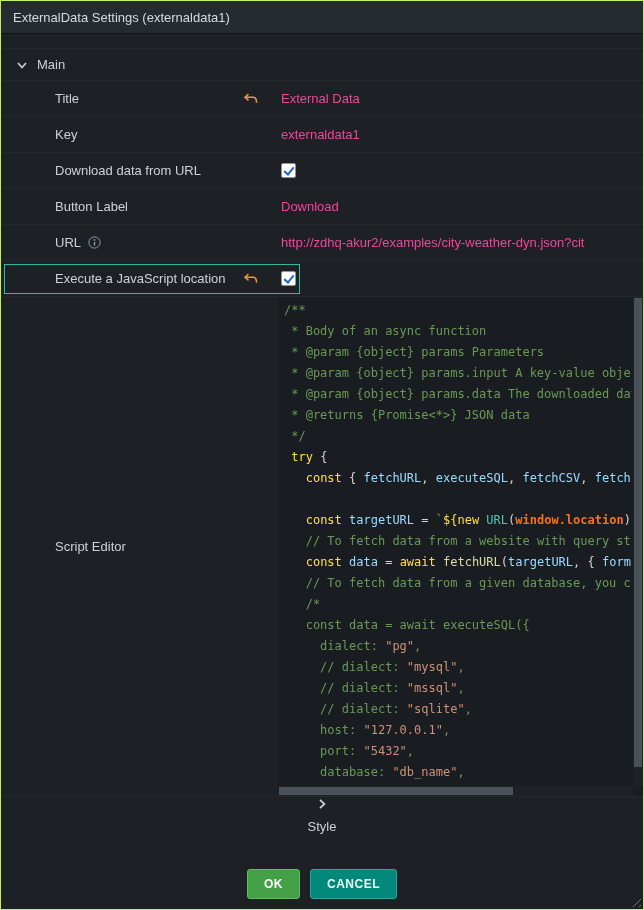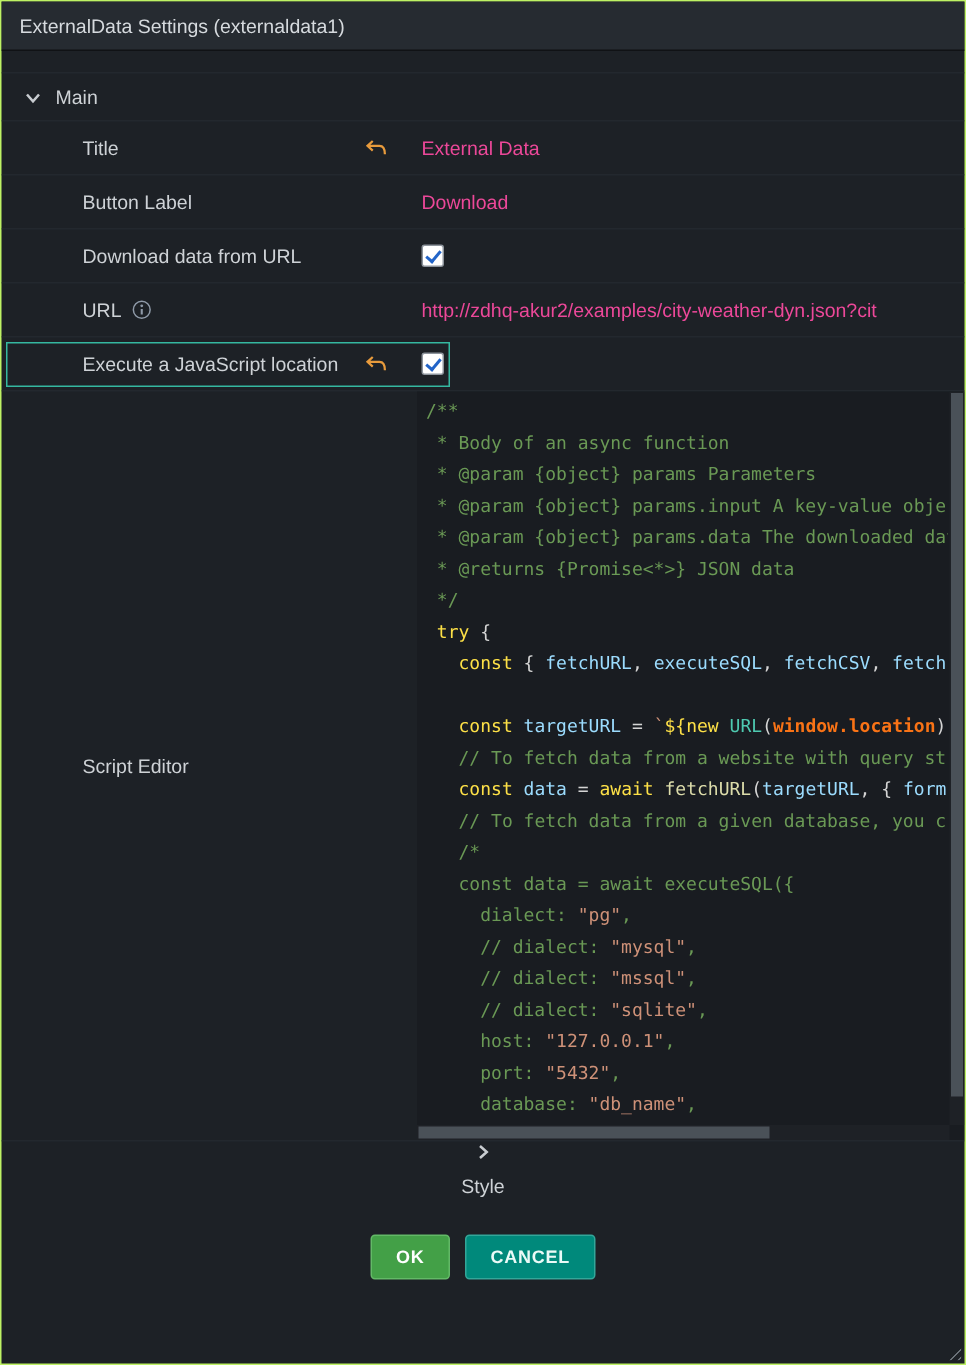--- a/index.html
+++ b/index.html
@@ -73,21 +73,21 @@
     position:absolute;left:0;right:10px;bottom:0;height:10px;background:#1e2126;
   }
   .hscroll .thumb{position:absolute;left:1px;top:1px;bottom:1px;width:66%;background:#4a5158;}
   
   .footer{
     height:79px;box-sizing:border-box;display:flex;justify-content:center;
     align-items:flex-start;gap:10px;padding-top:27px;
   }
   .btn{
     height:30px;padding:0 16px;border-radius:3px;font-size:12px;font-weight:bold;
-    letter-spacing:0.5px;font-family:"Liberation Sans",sans-serif;cursor:pointer;
+    letter-spacing:0.5px;font-family:"Liberation Sans",sans-serif;cursor:pointer;margin-top:10px;
   }
   .btn-ok{background:var(--ok,#43a047);border:1px solid #63b967;color:#ffffff;}
   .btn-cancel{background:var(--cancel,#00897b);border:1px solid #33a699;color:#eafaf7;}
   .resize-handle{
     position:absolute;right:2px;bottom:2px;width:12px;height:12px;cursor:nwse-resize;
     background:repeating-linear-gradient(135deg,transparent 0 3px,#6a7178 3px 4px);
     clip-path:polygon(100% 0,100% 100%,0 100%);
   }
 </style>
 </head>
@@ -111,36 +111,44 @@
       <span class="lbl">Title</span>
       <svg class="revert" width="15" height="11" viewBox="0 0 15 11">
           <path d="M5.5 1 L2 4.2 L5.5 7.4 M2 4.2 H10 C12.6 4.2 13.6 6.2 13.6 9.8" fill="none" stroke="#e89b3c" stroke-width="1.5"></path>
         </svg>
     </div>
     <div class="value-cell">
       <span>External Data</span>
     </div>
   </div>
 
+  <div class="row">
+    <div class="label-cell">
+      <span class="lbl">Key</span>
+    </div>
+    <div class="value-cell">
+      <span>externaldata1</span>
+    </div>
+  </div>
+
+  <div class="row">
+    <div class="label-cell">
+      <span class="lbl">Download data from URL</span>
+    </div>
+    <div class="value-cell">
+      <span class="checkbox checked"></span>
+    </div>
+  </div>
 
   <div class="row">
     <div class="label-cell">
       <span class="lbl">Button Label</span>
     </div>
     <div class="value-cell">
       <span>Download</span>
-    </div>
-  </div>
-
-  <div class="row">
-    <div class="label-cell">
-      <span class="lbl">Download data from URL</span>
-    </div>
-    <div class="value-cell">
-      <span class="checkbox checked"></span>
     </div>
   </div>
 
   <div class="row">
     <div class="label-cell">
       <span class="lbl">URL</span>
       <svg class="info" width="13" height="13" viewBox="0 0 13 13">
           <circle cx="6.5" cy="6.5" r="5.6" fill="none" stroke="#8f9aa8" stroke-width="1"></circle>
           <circle cx="6.5" cy="3.9" r="0.95" fill="#8f9aa8"></circle>
           <line x1="6.5" y1="6" x2="6.5" y2="9.6" stroke="#8f9aa8" stroke-width="1.4"></line>

